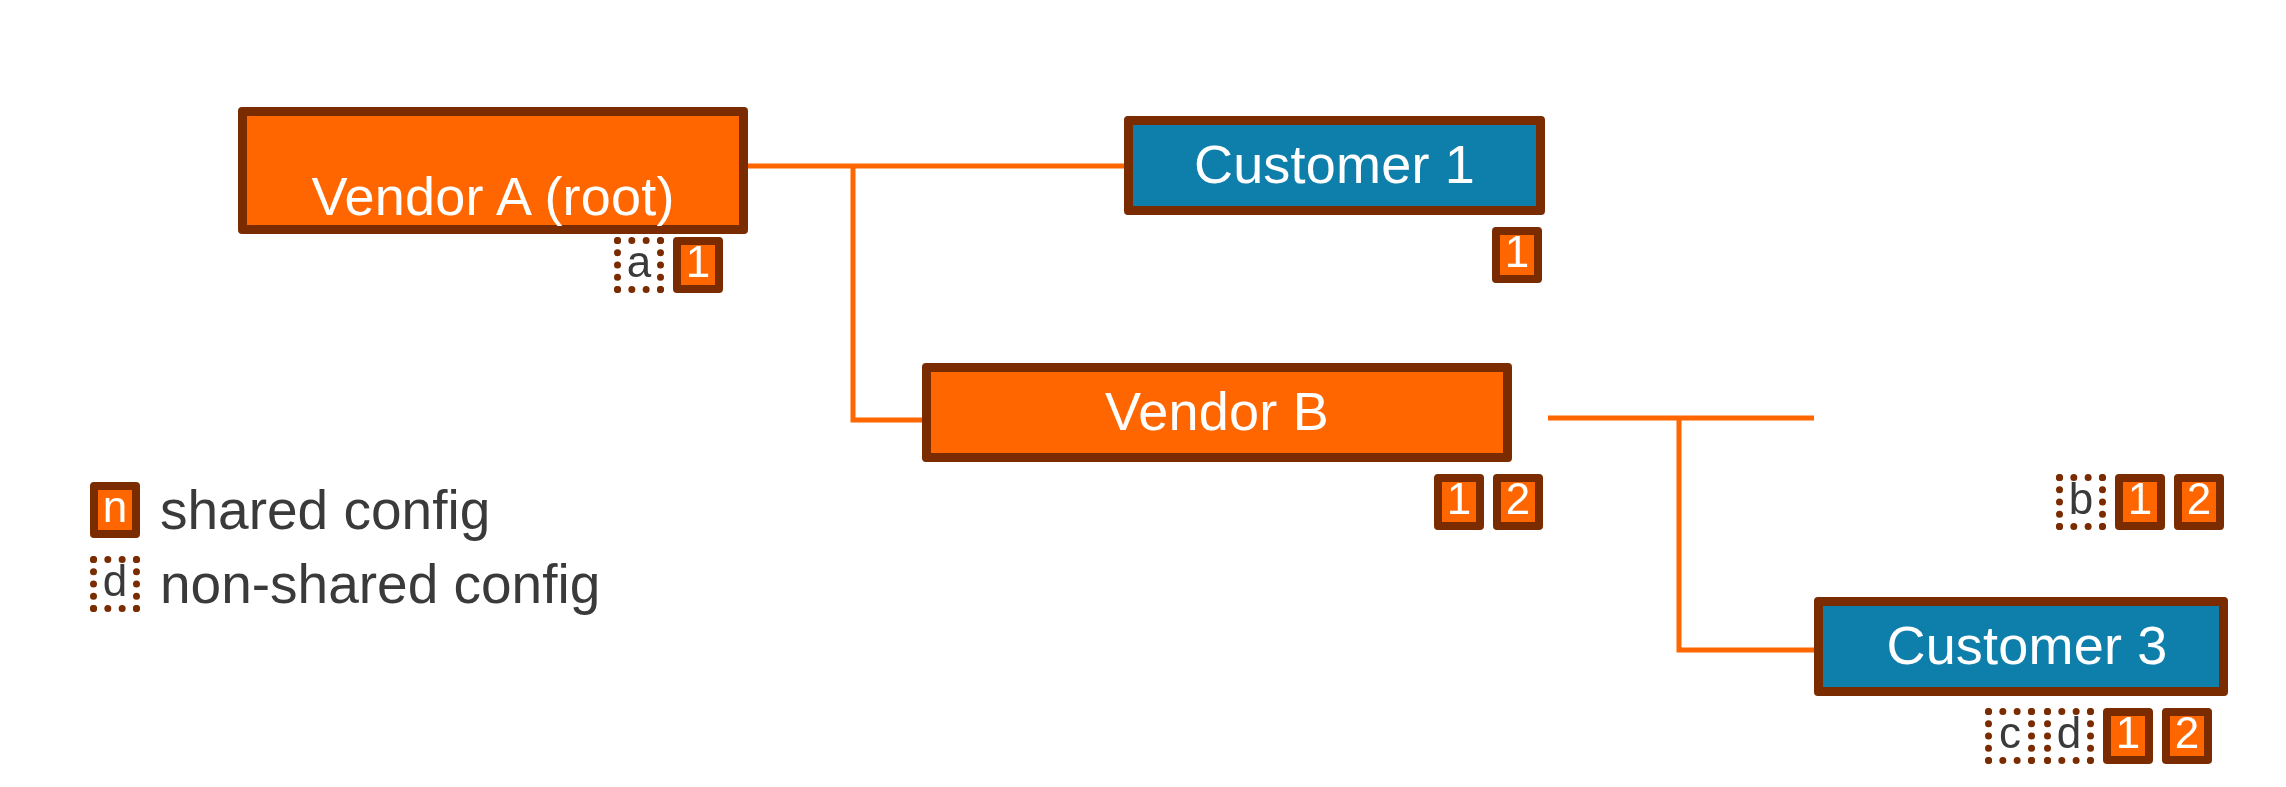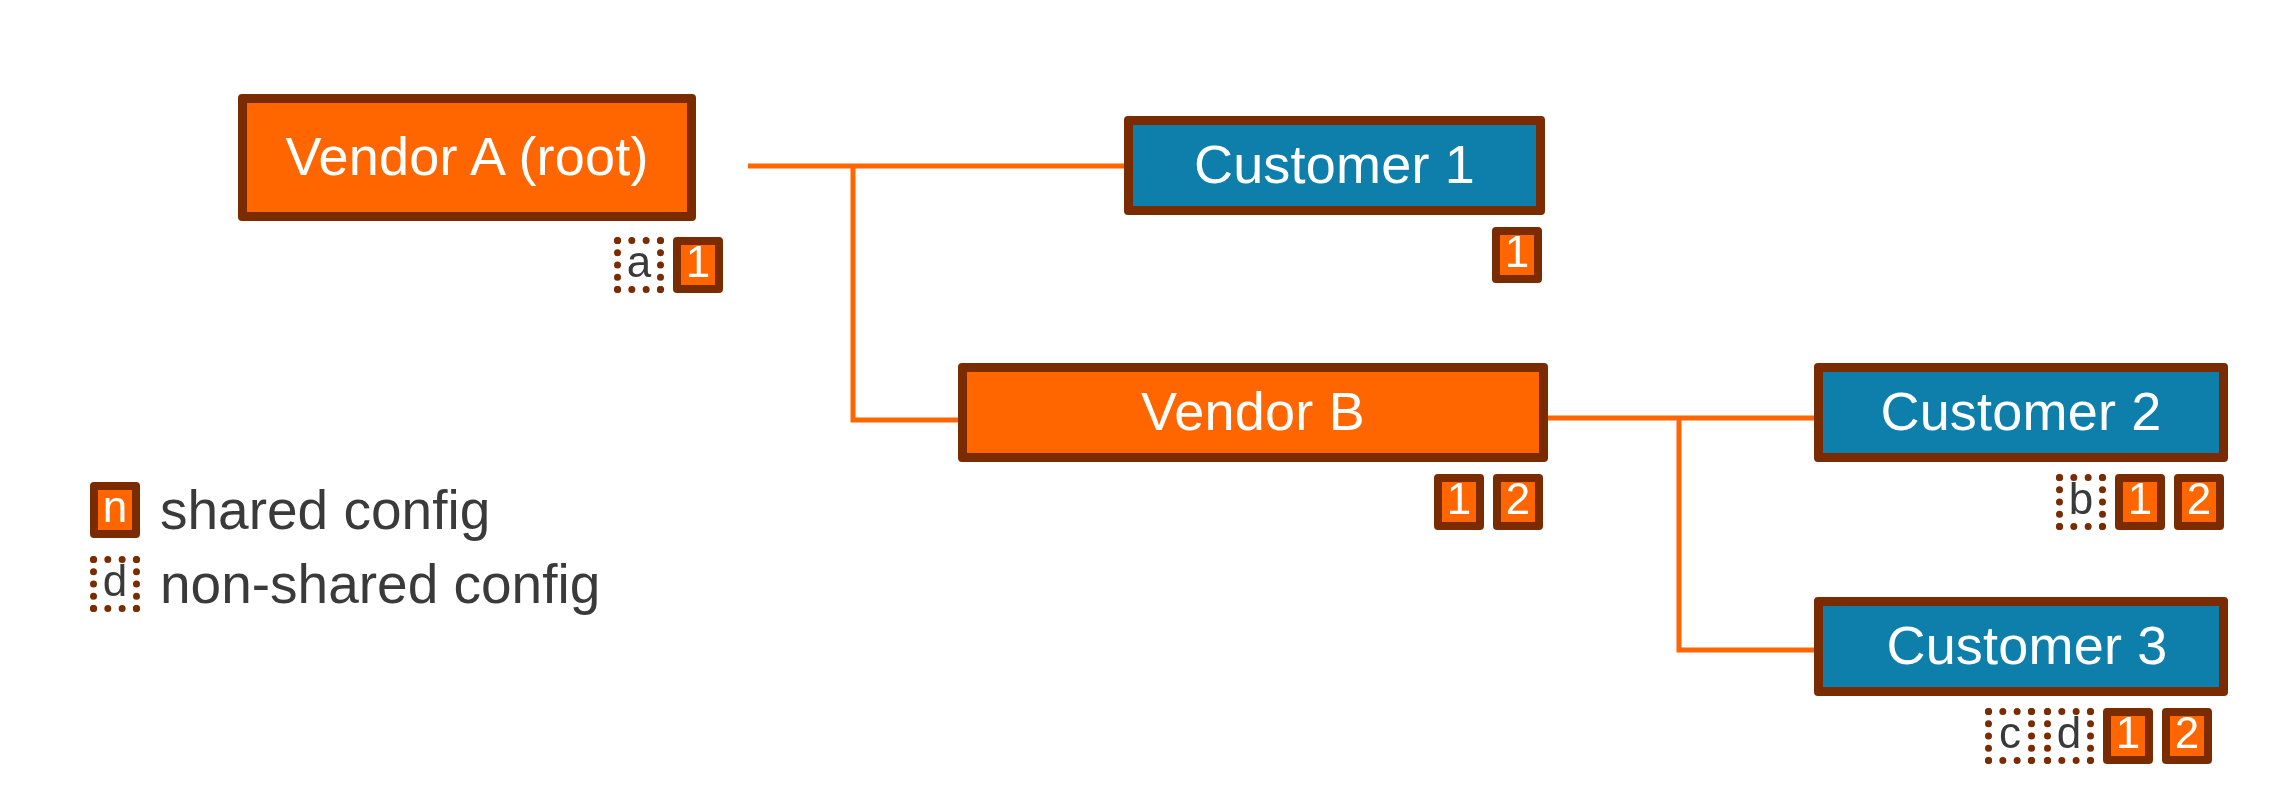--- a/index.html
+++ b/index.html
@@ -115,56 +115,53 @@
 
     <path d="M 748 166 L 853 166 L 1124 166" fill="none" stroke="#FF6600" stroke-width="5"></path>
 
     <path d="M 853 166 L 853 420 L 958 420" fill="none" stroke="#FF6600" stroke-width="5"></path>
 
     <path d="M 1548 418 L 1679 418 L 1814 418" fill="none" stroke="#FF6600" stroke-width="5"></path>
 
     <path d="M 1679 418 L 1679 650 L 1814 650" fill="none" stroke="#FF6600" stroke-width="5"></path>
   </svg>
 
-  <div class="node vendor" style="left:238px; top:94px; width:458px; height:127px;">
+  <div class="node vendor" style="left:238px; top:107px; width:510px; height:127px;align-items:flex-end;">
     <span class="node-label">Vendor A (root)</span>
   </div>
   <div class="badge-row" style="left:614px; top:237px;">
     <span class="badge nonshared">
       <span class="badge-glyph">a</span>
     </span>
     <span class="badge shared">
       <span class="badge-glyph">1</span>
     </span>
   </div>
 
   <div class="node customer" style="left:1124px; top:116px; width:421px; height:99px;">
     <span class="node-label">Customer 1</span>
   </div>
   <div class="badge-row" style="left:1492px; top:227px;">
     <span class="badge shared">
       <span class="badge-glyph">1</span>
     </span>
   </div>
 
-  <div class="node vendor" style="left:958px; top:363px; width:590px; height:99px;">
+  <div class="node vendor" style="left:922px; top:363px; width:590px; height:99px;">
     <span class="node-label">Vendor B</span>
   </div>
   <div class="badge-row" style="left:1434px; top:474px;">
     <span class="badge shared">
       <span class="badge-glyph">1</span>
     </span>
     <span class="badge shared">
       <span class="badge-glyph">2</span>
     </span>
   </div>
 
-  <div class="node customer" style="left:1814px; top:363px; width:414px; height:99px;">
-    <span class="node-label">Customer 2</span>
-  </div>
   <div class="badge-row" style="left:2056px; top:474px;">
     <span class="badge nonshared">
       <span class="badge-glyph">b</span>
     </span>
     <span class="badge shared">
       <span class="badge-glyph">1</span>
     </span>
     <span class="badge shared">
       <span class="badge-glyph">2</span>
     </span>

